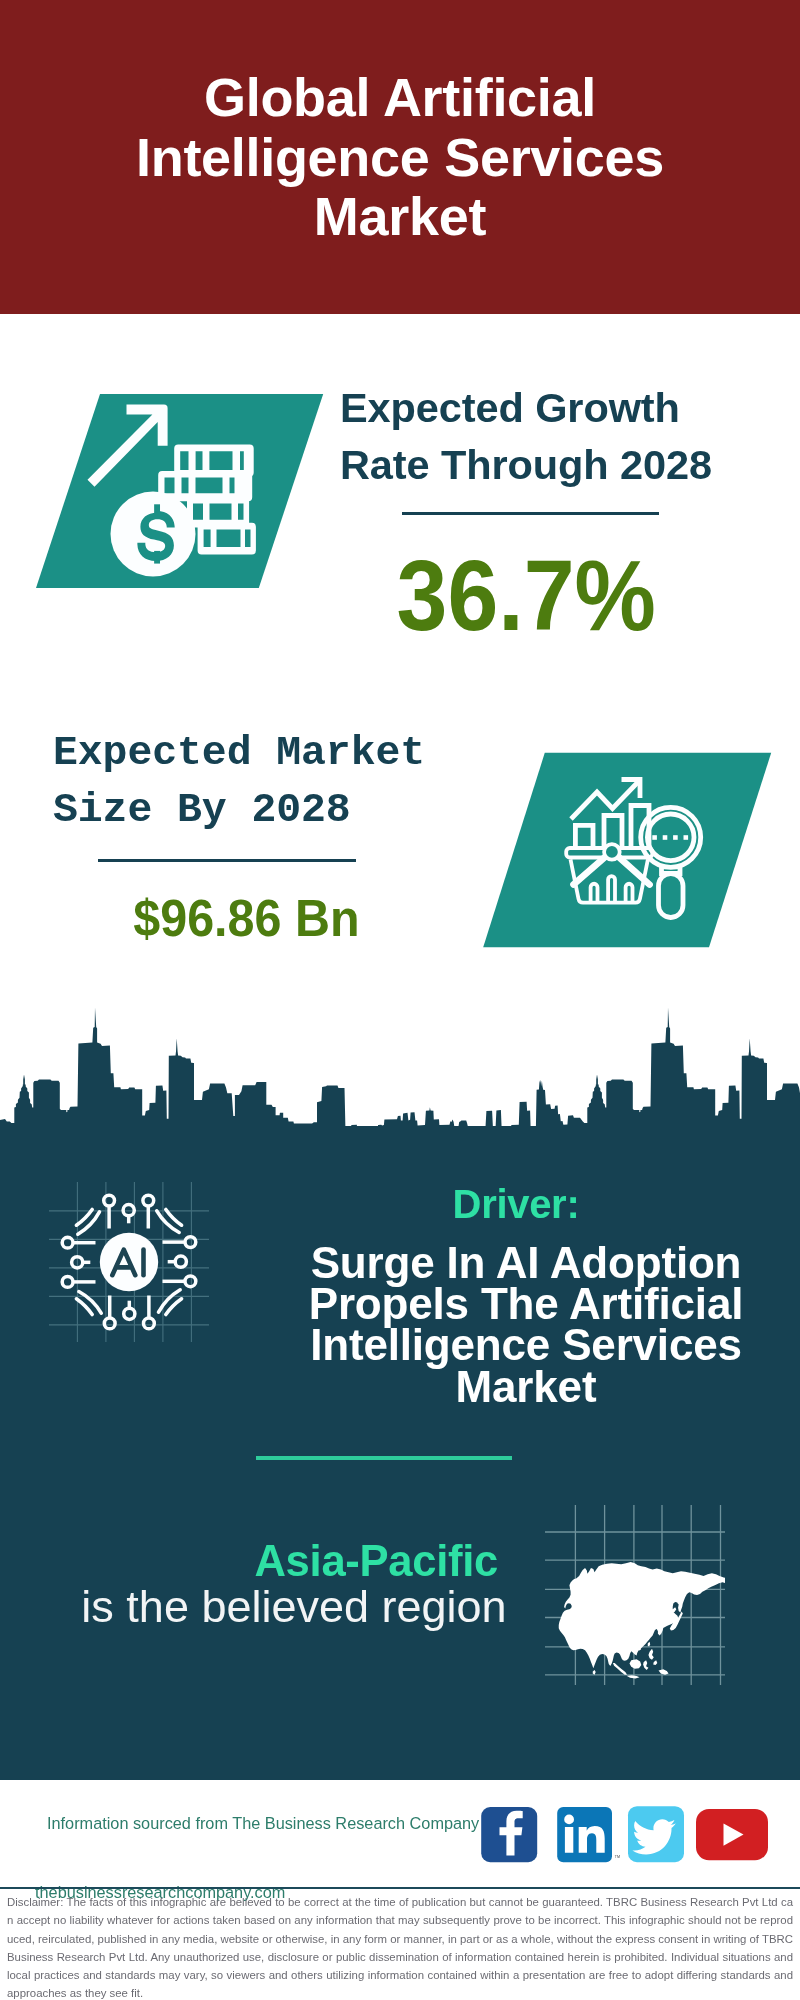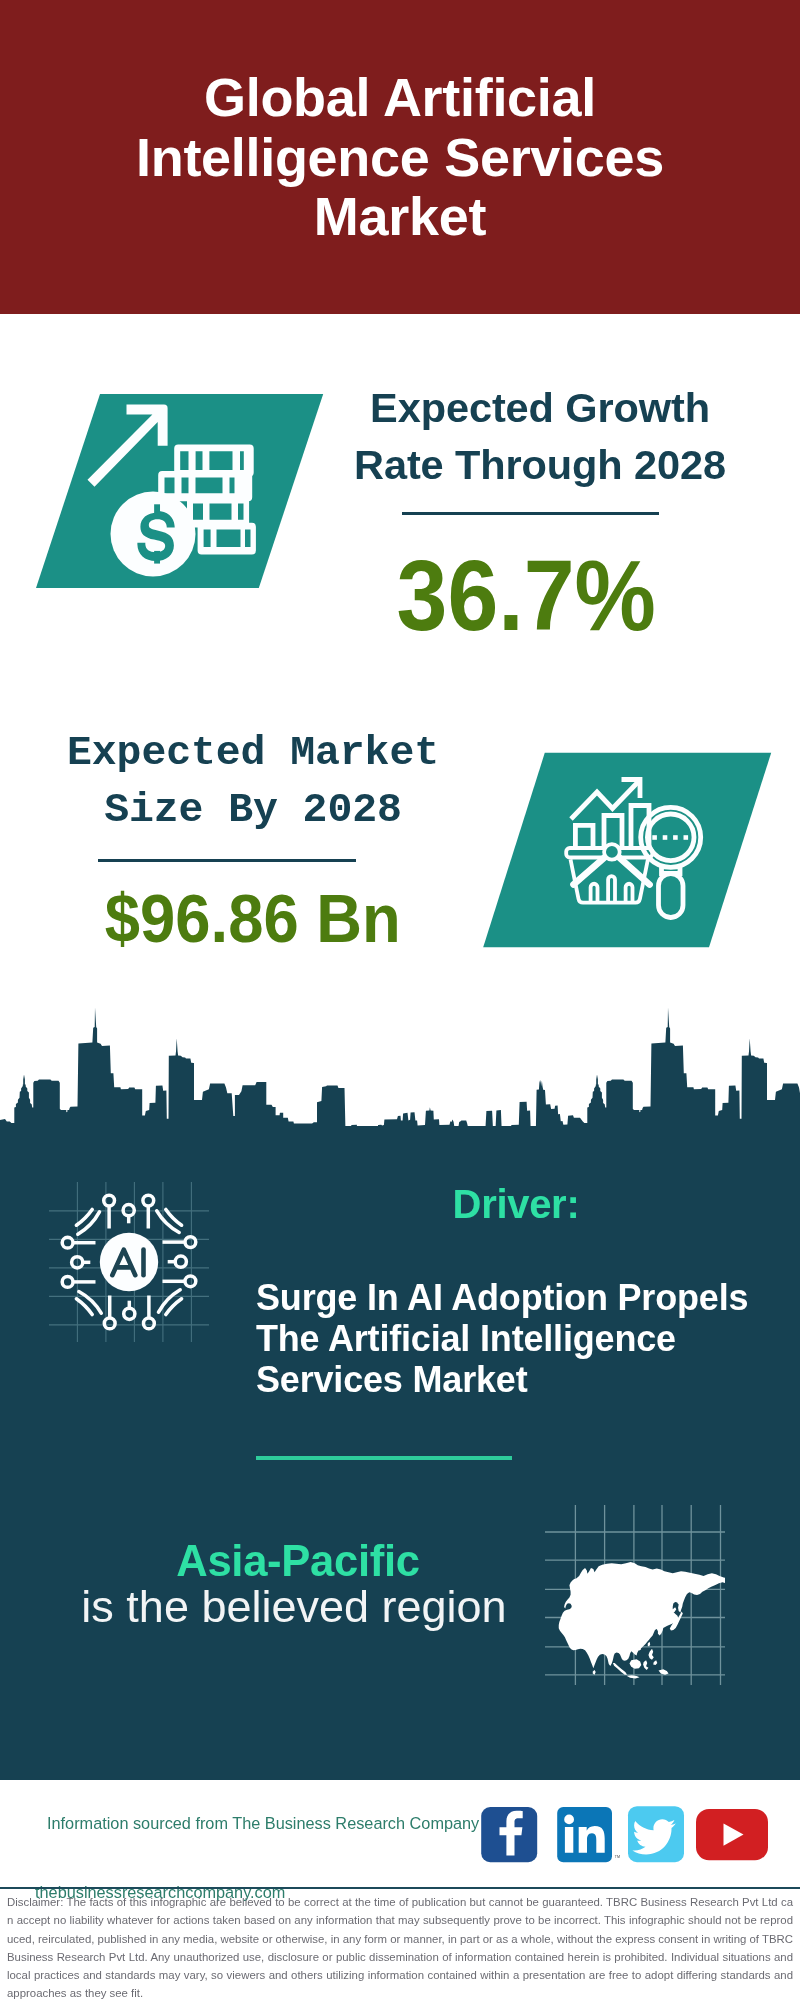--- a/index.html
+++ b/index.html
@@ -9,34 +9,34 @@
   .page{position:relative;width:800px;height:2000px;background:#fff;}
 
   
   .header{position:absolute;left:0;top:0;width:800px;height:314px;background:#7f1d1d;}
   .header-title{position:absolute;left:60px;right:60px;top:68px;text-align:center;
        color:#ffffff;font-size:54px;font-weight:bold;line-height:59.6px;letter-spacing:-0.3px;}
 
   
   .body-white{position:absolute;left:0;top:314px;width:800px;height:812px;background:#ffffff;}
 
-  .stat-head{position:absolute;color:#164152;font-size:41.5px;font-weight:bold;line-height:56.6px;text-align:center;letter-spacing:-0.1px;}
+  .stat-head{position:absolute;color:#164152;font-size:41.5px;font-weight:bold;line-height:56.6px;text-align:left;letter-spacing:-0.1px;}
   .stat-rule{position:absolute;height:3px;background:#164152;}
   .stat-value{position:absolute;color:#4d7c0f;font-weight:bold;text-align:center;}
   .stat-value > span{display:inline-block;transform-origin:center;}
 
   
   .body-dark{position:absolute;left:0;top:1126px;width:800px;height:654px;background:#164152;}
   .skyline{position:absolute;left:0;top:1005px;width:800px;height:122px;}
 
   .driver-title{position:absolute;color:#2ee0a4;font-size:40px;font-weight:bold;text-align:center;letter-spacing:-0.3px;}
-  .driver-text{position:absolute;color:#ffffff;font-size:36px;font-weight:bold;line-height:41.2px;text-align:left;letter-spacing:-0.18px;margin-top:35px;}
+  .driver-text{position:absolute;color:#ffffff;font-size:44px;font-weight:bold;line-height:41.2px;text-align:center;letter-spacing:-0.18px;}
   .mid-rule{position:absolute;height:4px;background:#2ecc9b;}
 
-  .region-name{position:absolute;color:#2ee0a4;font-size:43.6px;font-weight:bold;text-align:center;letter-spacing:-0.3px;}
+  .region-name{position:absolute;color:#2ee0a4;font-size:43.6px;font-weight:bold;text-align:right;letter-spacing:-0.3px;}
   .region-text{position:absolute;color:#f2f4f5;font-size:45px;line-height:48.9px;text-align:center;font-weight:400;}
 
   
   .footer{position:absolute;left:0;top:1780px;width:800px;height:220px;background:#ffffff;}
   .footer-band{position:absolute;left:0;top:0;width:800px;height:0px;background:#164152;}
   .src-text{position:absolute;color:#2d7d6b;font-size:16.3px;line-height:20px;white-space:nowrap;}
   .social{position:absolute;}
   .disclaimer{position:absolute;color:#6b6b72;font-size:11.4px;line-height:18.3px;text-align:justify;word-break:break-all;}
   .sep-line{position:absolute;height:2px;background:#1c4a5a;}
 </style>
@@ -114,21 +114,21 @@
     <g fill="#fcfeff">
       <rect x="169.3" y="87.2" width="4.6" height="4.6"></rect>
       <rect x="179.7" y="87.2" width="4.6" height="4.6"></rect>
       <rect x="190.1" y="87.2" width="4.6" height="4.6"></rect>
       <rect x="200.5" y="87.2" width="4.6" height="4.6"></rect>
     </g>
   </svg>
 
   <div class="stat-head" style="left:53px;top:725px;width:400px;font-family:Liberation Mono, monospace;">Expected Market Size By 2028</div>
   <div class="stat-rule" style="left:98px;top:859px;width:258px;"></div>
-  <div class="stat-value" style="left:53px;top:877px;width:400px;font-size:68px;line-height:82px;"><span style="transform:scaleX(0.932);">$96.86 Bn</span></div>
+  <div class="stat-value" style="left:46px;top:877px;width:400px;font-size:52px;line-height:82px;"><span style="transform:scaleX(0.932);">$96.86 Bn</span></div>
 
   <svg class="skyline" width="800" height="122" viewBox="0 0 800 122" preserveAspectRatio="none">
     <path fill="#164152" d="M0,122 L0,115 L5,114 L6.8,116.4 L9.8,116.4 L11.4,118 L14.3,118 L14.3,102.5 L15.9,102.1 L15.9,98.9 L17.9,97.6 L17.9,94.8 L19.5,92.7 L19.8,86.7 L21.1,85.9 L21.1,83.4 L22.8,81 L22.8,79.4 L23.2,79.4 L23.2,74.5 L24.0,69.6 L24.9,74.2 L24.9,79.4 L25.7,79.4 L25.7,81.5 L27.3,83.4 L27.3,85.9 L28.9,87.5 L28.9,92.7 L30.1,94.8 L30.1,98.1 L31.7,99.2 L32.2,102.5 L33.3,102.5 L33.3,77.8 L34.4,76.1 L37.7,75.8 L39.0,74.5 L50.4,74.5 L51.7,75.8 L58.5,75.8 L59.8,77.8 L59.8,103.8 L60.9,105 L66.3,105 L66.3,107.3 L67.4,106.7 L67.4,105 L69.1,105 L69.6,102.9 L70.5,101.8 L77.5,101.5 L78.4,38.5 L92.4,37.6 L93.2,22.8 L94.7,21.9 L95.0,2.6 L96.2,21.9 L97.1,23.6 L97.1,37.6 L100.6,38.8 L102.0,41.1 L109.9,40.6 L110.8,68.2 L113.4,68.2 L114.2,82.2 L120.4,82.2 L120.9,84.3 L128.2,84 L129.1,82.6 L134.4,82.6 L135.2,84.3 L142.2,84.3 L142.2,110.5 L144.9,110.5 L145.8,105.9 L149.2,105 L149.6,98 L155.4,97.7 L155.9,80.8 L162.4,80.5 L163.2,85.8 L166.4,85.4 L166.8,113.8 L168.5,113.8 L168.8,50.8 L175.5,50.4 L176.0,46.4 L176.7,33.2 L177.6,46.4 L178.1,50.4 L180.8,50.8 L182.5,52.2 L185.1,52.5 L186.0,53.4 L190.4,53.4 L191.2,57.8 L194.0,58.1 L194.0,95 L202.0,95 L202.9,86.7 L208.9,84.2 L210.1,78.6 L224.4,78.6 L226.0,82.6 L227.3,88.3 L231.7,88.3 L233.3,111.1 L234.9,111.1 L234.9,89.9 L239.0,89.9 L241.4,86.2 L242.6,80.2 L255.2,80.2 L256.6,76.9 L266.3,76.9 L266.3,99.7 L271.5,99.7 L272.8,102.1 L275.6,102.1 L275.6,110.2 L279.6,110.2 L279.9,107.8 L283.2,107.8 L283.2,112.7 L287.8,112.7 L288.6,116.4 L293.4,116.4 L293.9,118.4 L312.1,118.4 L313.8,117.2 L317.0,117.2 L317.0,97.2 L321.4,96.1 L322.1,82.1 L326.1,81.2 L327.0,80.4 L337.5,80.4 L338.4,83 L344.5,83 L345.4,122 L350.6,122 L351.5,120.1 L356.8,119.8 L357.1,122 L364.6,122 L365.5,121.5 L370.8,121.2 L371.6,122 L377.8,122 L378.1,120.1 L381.2,119.8 L382.1,120.6 L383.9,120.1 L384.4,114.5 L397.0,114.2 L397.9,111 L400.5,110.7 L400.9,115.4 L402.6,115.4 L403.1,108.4 L407.5,107.8 L408.4,115.4 L410.1,114.8 L410.6,107.5 L414.5,107.2 L415.4,115.4 L417.1,115.4 L417.6,120.6 L425.0,120.1 L425.9,105.8 L429.4,105.4 L429.9,102.2 L430.6,105.4 L433.4,105.8 L433.8,114.5 L439.0,114.2 L439.4,120.1 L449.5,119.8 L450.4,116.2 L451.4,117.1 L452.6,114.5 L453.6,117.1 L454.4,122 L458.4,122 L459.2,117.1 L460.6,116.2 L461.4,115.4 L466.2,115.4 L467.1,118.3 L468.0,122 L470.6,122 L471.5,122 L485.5,122 L486.4,106.1 L492.1,105.8 L492.9,122 L495.6,122 L496.4,105.4 L500.9,105 L501.6,122 L510.9,122 L511.4,120.1 L518.8,119.8 L519.6,97 L526.6,96.7 L527.1,105.8 L530.1,105.4 L530.6,122 L535.9,122 L536.6,84.8 L538.9,84.4 L539.4,77.8 L540.1,75.1 L540.8,77.8 L541.1,81.2 L541.9,75.7 L542.5,81.2 L543.2,84.8 L545.0,85.1 L545.9,99.6 L550.2,99.3 L551.1,104 L554.6,103.7 L555.1,100.8 L557.6,100.5 L558.1,109.2 L559.9,108.9 L560.8,116.2 L562.5,115.9 L563.4,119.8 L567.4,119.4 L568.1,110.7 L573.0,110.3 L573.9,112.8 L580.0,112.8 L582.8,116.4 L584.4,118 L587.3,118 L587.3,102.5 L588.9,102.1 L588.9,98.9 L590.9,97.6 L590.9,94.8 L592.5,92.7 L592.8,86.7 L594.1,85.9 L594.1,83.4 L595.8,81 L595.8,79.4 L596.2,79.4 L596.2,74.5 L597.0,69.6 L597.9,74.2 L597.9,79.4 L598.7,79.4 L598.7,81.5 L600.3,83.4 L600.3,85.9 L601.9,87.5 L601.9,92.7 L603.1,94.8 L603.1,98.1 L604.7,99.2 L605.2,102.5 L606.3,102.5 L606.3,77.8 L607.4,76.1 L610.7,75.8 L612.0,74.5 L623.4,74.5 L624.7,75.8 L631.5,75.8 L632.8,77.8 L632.8,103.8 L633.9,105 L639.3,105 L639.3,107.3 L640.4,106.7 L640.4,105 L642.1,105 L642.6,102.9 L643.5,101.8 L650.5,101.5 L651.4,38.5 L665.4,37.6 L666.2,22.8 L667.7,21.9 L668.0,2.6 L669.2,21.9 L670.1,23.6 L670.1,37.6 L673.6,38.8 L675.0,41.1 L682.9,40.6 L683.8,68.2 L686.4,68.2 L687.2,82.2 L693.4,82.2 L693.9,84.3 L701.2,84 L702.1,82.6 L707.4,82.6 L708.2,84.3 L715.2,84.3 L715.2,110.5 L717.9,110.5 L718.8,105.9 L722.2,105 L722.6,98 L728.4,97.7 L728.9,80.8 L735.4,80.5 L736.2,85.8 L739.4,85.4 L739.8,113.8 L741.5,113.8 L741.8,50.8 L748.5,50.4 L749.0,46.4 L749.7,33.2 L750.6,46.4 L751.1,50.4 L753.8,50.8 L755.5,52.2 L758.1,52.5 L759.0,53.4 L763.4,53.4 L764.2,57.8 L767.0,58.1 L767.0,95 L775.0,95 L775.9,86.7 L781.9,84.2 L783.1,78.6 L797.4,78.6 L799.0,82.6 L800.0,88.3 L800,122 Z"></path>
   </svg>
 
   <div class="body-dark"></div>
 
   <svg class="ai-icon" style="position:absolute;left:48.6px;top:1181.8px;" width="160" height="160" viewBox="-80 -80 160 160">
     <g stroke="#44707e" stroke-width="1.1" fill="none">
       <path d="M-51.6,-80 V80 M-23.1,-80 V80 M5.4,-80 V80 M33.9,-80 V80 M62.4,-80 V80"></path>

